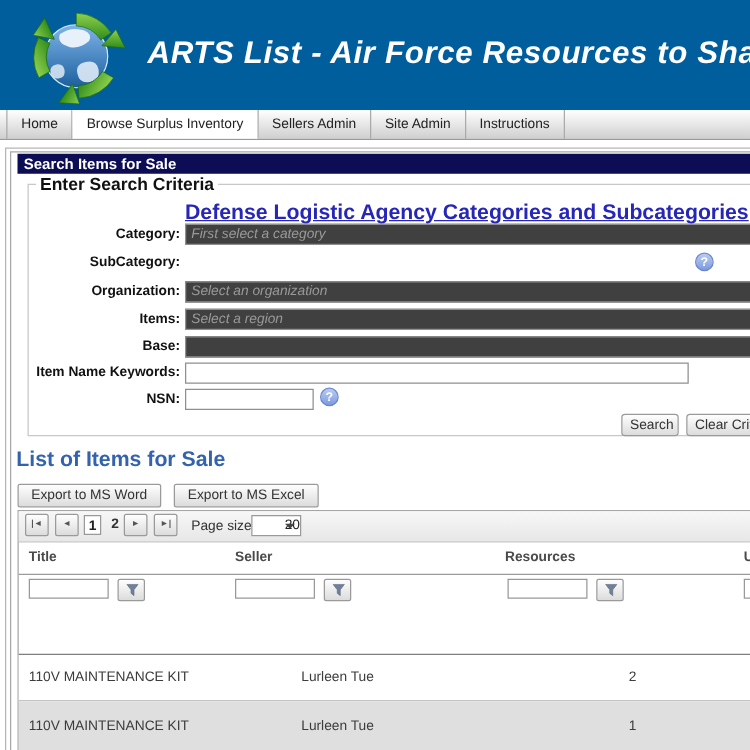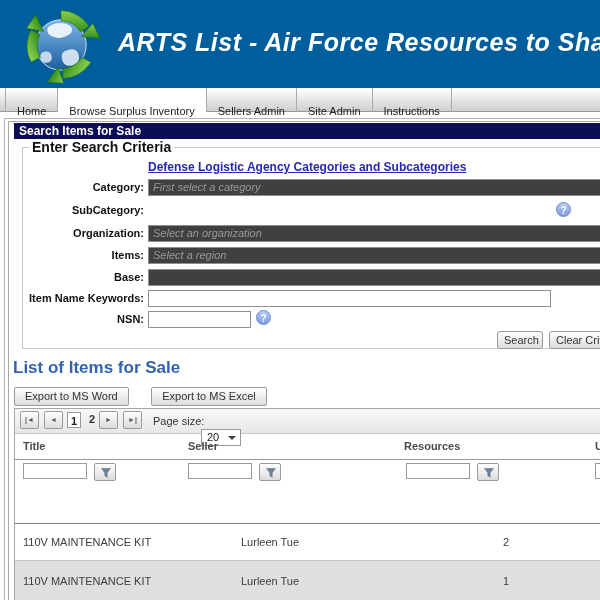--- a/index.html
+++ b/index.html
@@ -7,34 +7,34 @@
          font-family:"Liberation Sans",sans-serif;}
   
   .header{position:absolute;left:0;top:0;width:600px;height:88px;background:var(--header-bg,#005E9C);}
   .logo{position:absolute;left:14px;top:3px;}
   .header-title{position:absolute;left:118px;top:28px;color:#fff;font-size:25px;font-weight:bold;
                 font-style:italic;white-space:nowrap;letter-spacing:.5px;}
   
   .nav{position:absolute;left:0;top:88px;width:600px;height:24px;
        background:linear-gradient(#ffffff,#cfcfcf);border-bottom:1px solid #999;
        display:flex;padding-left:5px;box-sizing:border-box;}
-  .nav-tab{padding:12px 11px;line-height:23px;font-size:11px;color:#222;border-right:1px solid #aaa;cursor:pointer;white-space:nowrap;}
+  .nav-tab{padding:0 11px;line-height:23px;font-size:11px;color:#222;border-right:1px solid #aaa;cursor:pointer;white-space:nowrap;}
   .nav-tab:first-child{border-left:1px solid #aaa;}
   .nav-tab.active{background:#fff;}
   
   .outer-frame{position:absolute;left:4px;top:118px;width:646px;height:510px;border:1px solid #B6B6B6;}
   .panel-frame{position:absolute;left:8px;top:121px;width:640px;height:505px;border:1px solid #A8A8A8;background:#fff;}
   
   .section-titlebar{position:absolute;left:14px;top:123px;width:640px;height:16px;
         background:var(--titlebar-bg,#0D0D55);color:#fff;font-size:12px;font-weight:bold;
         line-height:16px;padding-left:5px;box-sizing:border-box;}
   .criteria-fieldset{position:absolute;left:22px;top:139px;width:612px;height:208px;
         border:1px solid #C8C8C8;margin:0;padding:0;}
   .criteria-fieldset legend{font-size:14px;font-weight:bold;color:#111;margin-left:6px;padding:0 3px;}
-  .dla-link{position:absolute;left:148px;top:160px;font-size:12px;font-weight:bold;
+  .dla-link{position:absolute;left:148px;top:160px;font-size:17px;font-weight:bold;
         color:var(--link-blue,#2626B8);text-decoration:underline;cursor:pointer;white-space:nowrap;}
   .fld-label{position:absolute;left:0;width:144px;text-align:right;font-size:11px;font-weight:bold;color:#111;}
   .combo{position:absolute;left:148px;width:478px;height:17px;border:1px solid #8F8F8F;background:#404040;
         box-sizing:border-box;cursor:pointer;}
   .combo-text{display:block;font-size:11px;font-style:italic;color:#999;line-height:15px;padding-left:4px;
         white-space:nowrap;overflow:hidden;}
   .combo-arrow{position:absolute;right:0;top:0;bottom:0;width:16px;border-left:1px solid #AFAFAF;
         background:linear-gradient(#fff,#D2D2D2);}
   .tri{position:absolute;left:4px;top:6px;width:0;height:0;border-left:4px solid transparent;
         border-right:4px solid transparent;border-top:4px solid #444;}
@@ -43,32 +43,32 @@
   .help-icon{position:absolute;width:15px;height:15px;border-radius:50%;
         background:linear-gradient(#B9CCF1,var(--help-icon-bg,#7D9BE0));border:1px solid #6C87CE;
         color:#fff;font-size:10px;font-weight:bold;text-align:center;line-height:15px;cursor:pointer;box-sizing:border-box;}
   .btn{background:linear-gradient(#FEFEFE,#DCDCDC);border:1px solid #9A9A9A;border-radius:3px;
         font-size:11px;color:#333;font-family:"Liberation Sans",sans-serif;cursor:pointer;}
   .btn-search{position:absolute;left:497px;top:331px;width:46px;height:18px;}
   .btn-clear{position:absolute;left:549px;top:331px;width:76px;height:18px;text-align:center;overflow:hidden;white-space:nowrap;}
   
   .list-heading{position:absolute;left:13px;top:358px;font-size:17px;font-weight:bold;color:var(--heading-blue,#3463AE);}
   .export-row{position:absolute;left:14px;top:386px;}
-  .export-row .btn{height:19px;padding:0 10px;margin-right:18px;border-radius:2px;text-align:center;}
+  .export-row .btn{height:19px;padding:0 10px;margin-right:6px;border-radius:2px;text-align:center;}
   .grid{position:absolute;left:14px;top:408px;width:620px;height:210px;border:1px solid #A6A6A6;background:#fff;}
   .pager{position:absolute;left:0;top:0;right:0;height:24px;background:linear-gradient(#F7F7F7,#E7E7E7);
         border-bottom:1px solid #C6C6C6;}
   .pgbtn{position:absolute;top:2px;width:19px;height:18px;border-radius:2px;font-size:7px;line-height:16px;
         color:#555;font-weight:bold;padding:0;text-align:center;}
   .page-current{position:absolute;left:52px;top:3px;width:14px;height:16px;background:#fff;border:1px solid #999;
         font-size:11px;font-weight:bold;color:#222;text-align:center;line-height:16px;box-sizing:border-box;cursor:pointer;}
   .page-num{position:absolute;left:71px;top:4px;width:12px;font-size:11px;font-weight:bold;color:#333;text-align:center;cursor:pointer;}
   .page-size-label{position:absolute;left:138px;top:6px;font-size:11px;color:#333;}
-  .page-size-combo{position:absolute;left:186px;top:20px;width:40px;height:17px;border:1px solid #999;background:#fff;
-        box-sizing:border-box;cursor:pointer;}
+  .page-size-combo{position:absolute;left:186px;top:3px;width:40px;height:17px;border:1px solid #999;background:#fff;
+        box-sizing:border-box;cursor:pointer;text-align:right;}
   .page-size-combo .ps-text{font-size:11px;color:#222;padding-left:5px;line-height:15px;display:block;}
   .page-size-combo .tri{left:auto;right:4px;}
   .hdr-cell{position:absolute;top:31px;font-size:11px;font-weight:bold;color:#4A4A4A;cursor:pointer;white-space:nowrap;}
   .hdr-line{position:absolute;left:0;right:0;top:50px;border-top:1px solid #9B9B9B;}
   .filter-input{position:absolute;top:54px;width:64px;height:16px;border:1px solid #999;box-sizing:border-box;font-size:11px;padding:0 2px;}
   .filter-btn{position:absolute;top:54px;width:22px;height:18px;border-radius:2px;}
   .filter-btn svg{vertical-align:middle;}
   .filter-line{position:absolute;left:0;right:0;top:114px;border-top:1px solid #7E7E7E;}
   .data-row{position:absolute;left:0;right:0;font-size:11px;color:#3C3C3C;}
   .row-1{top:115px;height:36px;background:#fff;border-bottom:1px solid #C4C4C4;line-height:36px;}

